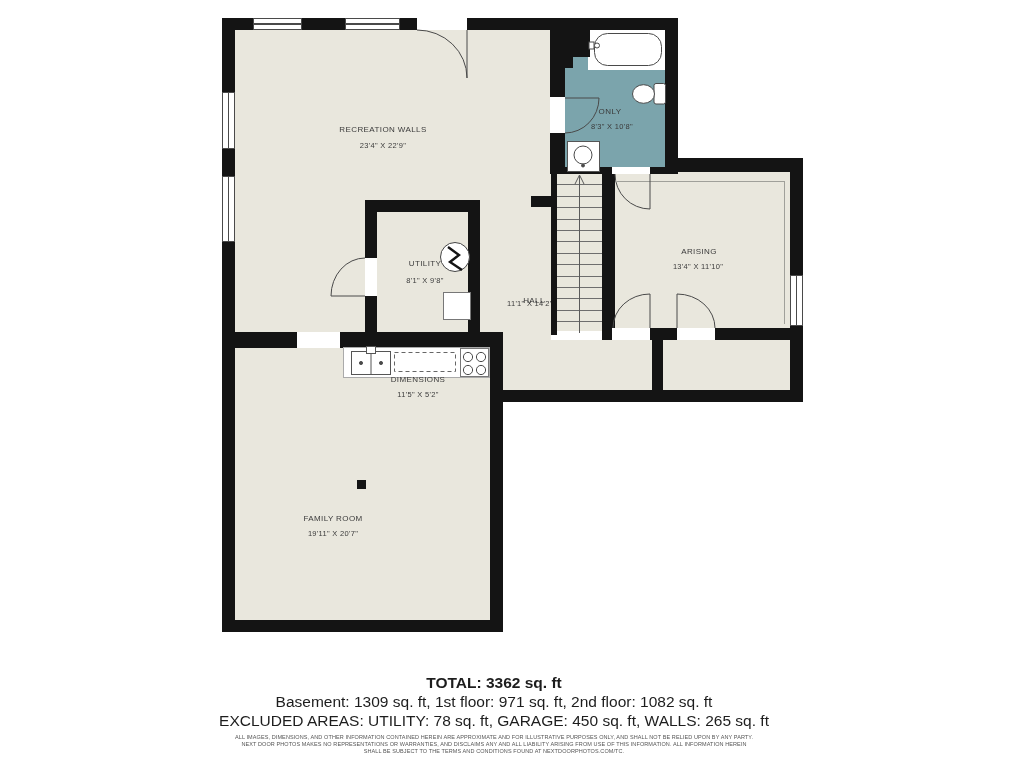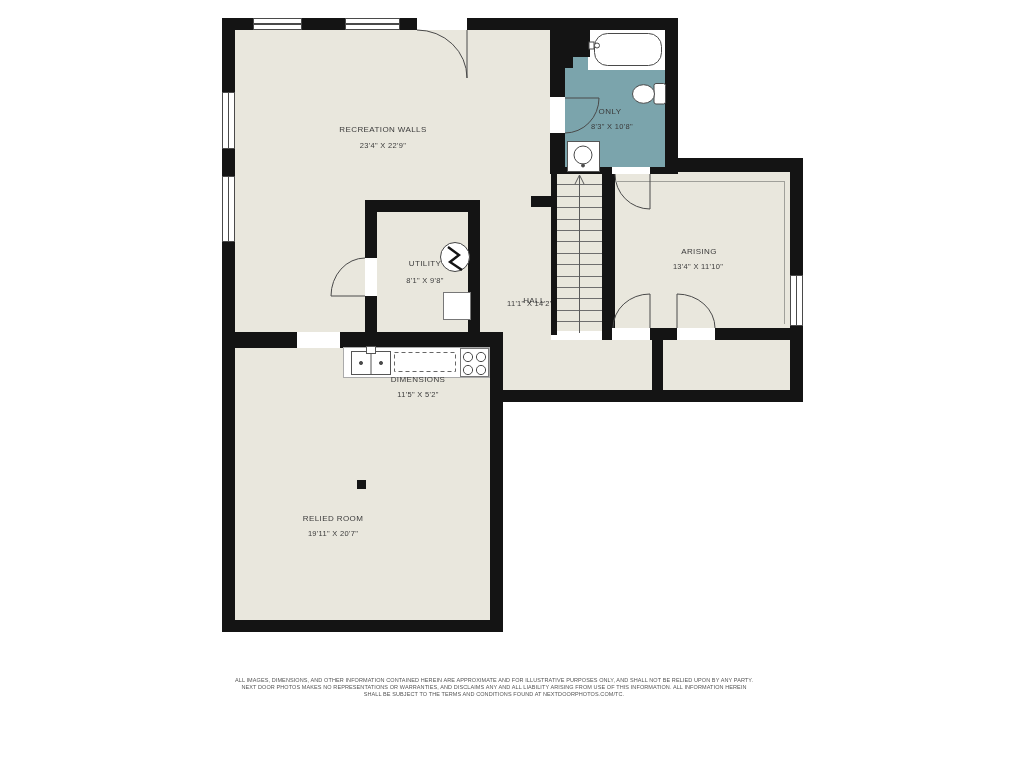--- a/index.html
+++ b/index.html
@@ -103,21 +103,21 @@
   <div class="roomlabel" style="left:610px;top:107px;">ONLY</div>
   <div class="roomdims" style="left:612px;top:122px;">8'3" X 10'8"</div>
   <div class="roomlabel" style="left:425px;top:259px;">UTILITY</div>
   <div class="roomdims" style="left:425px;top:276px;">8'1" X 9'8"</div>
   <div class="roomlabel" style="left:534px;top:296px;">HALL</div>
   <div class="roomdims clip" style="left:507px;top:299px;width:46px;">11'1" X 14'2"</div>
   <div class="roomlabel" style="left:699px;top:247px;">ARISING</div>
   <div class="roomdims" style="left:698px;top:262px;">13'4" X 11'10"</div>
   <div class="roomlabel" style="left:418px;top:375px;z-index:16;">DIMENSIONS</div>
   <div class="roomdims" style="left:418px;top:390px;">11'5" X 5'2"</div>
-  <div class="roomlabel" style="left:333px;top:514px;">RELIED ROOM</div>
+  <div class="roomlabel" style="left:333px;top:514px;">FAMILY ROOM</div>
   <div class="roomdims" style="left:333px;top:529px;">19'11" X 20'7"</div>
 
   <svg id="overlay" width="1024" height="768" viewBox="0 0 1024 768">
 
     <g stroke="#4a4a4a" stroke-width="1" fill="none">
       <path d="M467,30 V78"></path>
         <path d="M417,30 A50,48 0 0 1 467,78"></path>
     </g>
     <g stroke="#4a4a4a" stroke-width="1" fill="none">
       <path d="M565,98 H599"></path>
@@ -180,18 +180,21 @@
     </g>
 
     <g stroke="#444" stroke-width="1" fill="#ffffff">
       <circle cx="455" cy="257" r="14.5"></circle>
       <polyline points="448,247 459,255 450,262 462,270" fill="none" stroke="#141414" stroke-width="2.4"></polyline>
     </g>
   </svg>
 </div>
 
 <div id="summary">
+  <div class="total">TOTAL: 3362 sq. ft</div>
+  <div class="line">Basement: 1309 sq. ft, 1st floor: 971 sq. ft, 2nd floor: 1082 sq. ft</div>
+  <div class="line">EXCLUDED AREAS: UTILITY: 78 sq. ft, GARAGE: 450 sq. ft, WALLS: 265 sq. ft</div>
   <div id="disclaimer">
     <div>ALL IMAGES, DIMENSIONS, AND OTHER INFORMATION CONTAINED HEREIN ARE APPROXIMATE AND FOR ILLUSTRATIVE PURPOSES ONLY, AND SHALL NOT BE RELIED UPON BY ANY PARTY.</div>
     <div>NEXT DOOR PHOTOS MAKES NO REPRESENTATIONS OR WARRANTIES, AND DISCLAIMS ANY AND ALL LIABILITY ARISING FROM USE OF THIS INFORMATION. ALL INFORMATION HEREIN</div>
     <div>SHALL BE SUBJECT TO THE TERMS AND CONDITIONS FOUND AT NEXTDOORPHOTOS.COM/TC.</div>
   </div>
 </div>
 
 </body></html>

